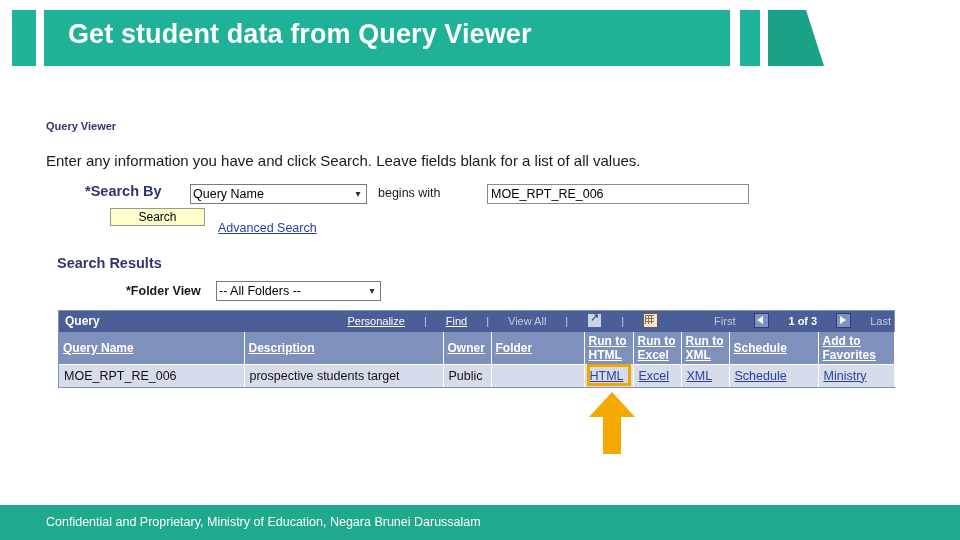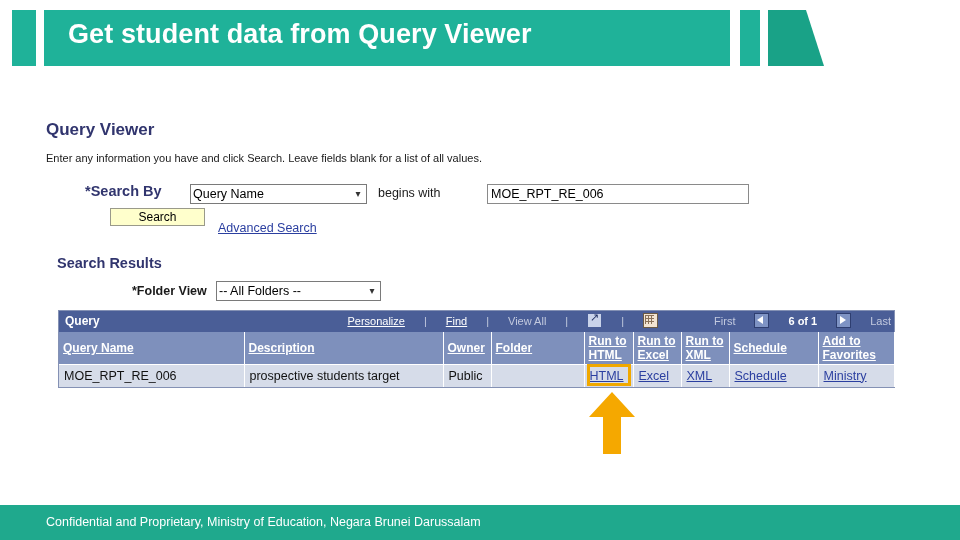--- a/index.html
+++ b/index.html
@@ -58,29 +58,29 @@
   #app-screenshot {
     position: absolute;
     left: 0; top: 72px;
     width: 960px; height: 430px;
     background: #ffffff;
   }
 
   #pagelet-title {
     position: absolute;
     left: 46px; top: 48px;
-    font-size: 17px;
+    font-size: 11px;
     font-weight: bold;
     color: #31356E;
     white-space: nowrap;
   }
   #instruction-text {
     position: absolute;
     left: 46px; top: 80px;
-    font-size: 11px;
+    font-size: 15px;
     color: #1a1a1a;
     white-space: nowrap;
   }
 
   
   #search-by-label {
     position: absolute;
     left: 85px; top: 111px;
     font-size: 14.5px;
     font-weight: bold;
@@ -161,21 +161,20 @@
     color: #31356E;
     white-space: nowrap;
   }
   #folder-view-label {
     position: absolute;
     left: 126px; top: 212px;
     font-size: 12.5px;
     font-weight: bold;
     color: #1a1a1a;
     white-space: nowrap;
-    margin-left: 6px;
   }
   #folder-view-select {
     position: absolute;
     left: 216px; top: 209px;
     width: 165px; height: 20px;
     border: 1px solid #7a7a7a;
     background: #ffffff;
     font-size: 12.5px;
     color: #000000;
     padding: 0 2px;
@@ -406,21 +405,21 @@
         <a>Find</a>
         <span class="nav-sep">|</span>
         <span class="nav-dim">View All</span>
         <span class="nav-sep">|</span>
         <span class="mini-icon icon-expand"></span>
         <span class="nav-sep">|</span>
         <span class="mini-icon icon-grid"></span>
         <span style="display:inline-block;width:18px"></span>
         <span class="nav-dim">First</span>
         <span class="arrow-btn arrow-prev"></span>
-        <span id="page-indicator">6 of 1</span>
+        <span id="page-indicator">1 of 3</span>
         <span class="arrow-btn arrow-next"></span>
         <span class="nav-dim">Last</span>
       </div>
     </div>
 
     <table class="grid-table">
       <colgroup>
         <col style="width:185px">
           <col style="width:199px">
           <col style="width:48px">

